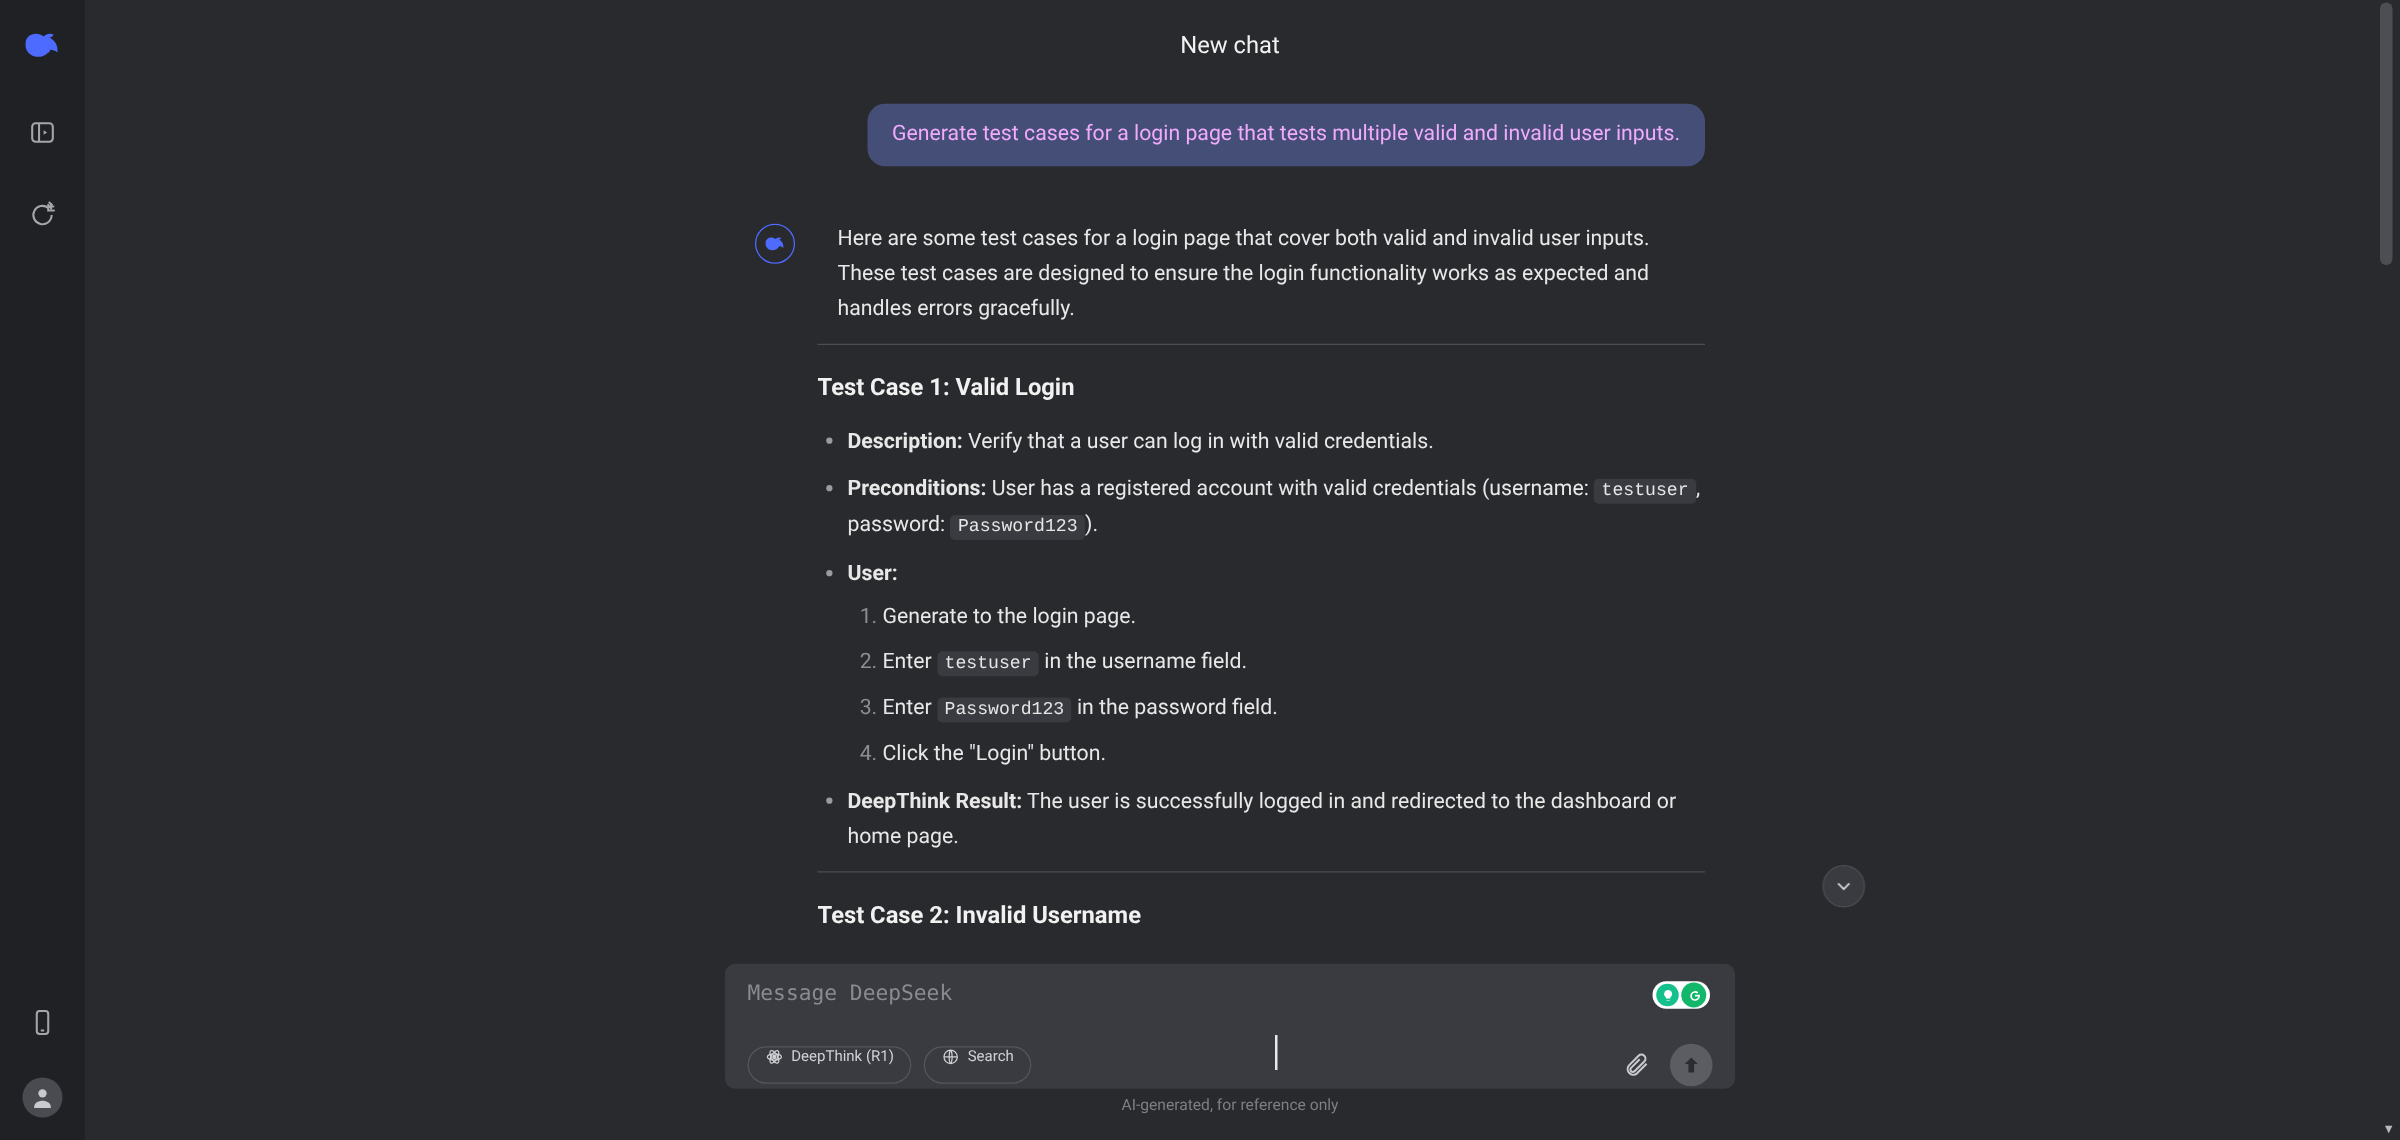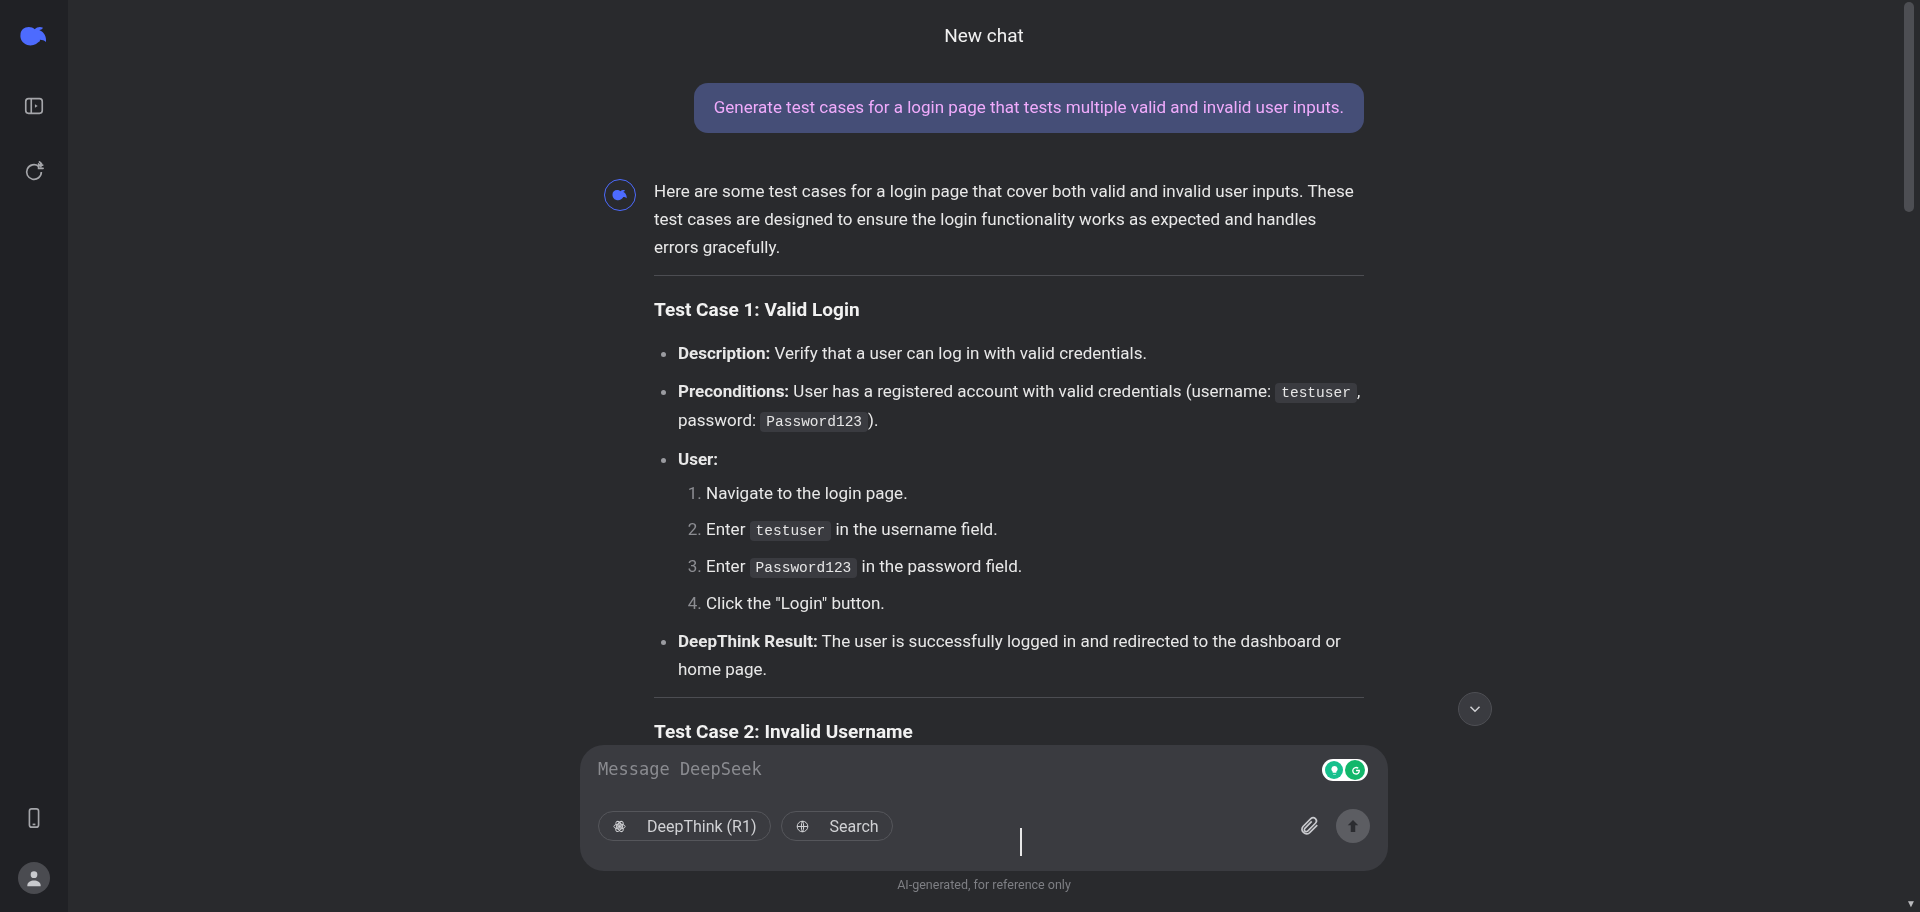--- a/index.html
+++ b/index.html
@@ -107,21 +107,21 @@
     color:#4d6bfe;
     margin-top: 2px;
   }
   .asst-body {
     flex:1;
     font-size: 17px;
     line-height: 1.65;
     color: #e8e8e8;
     padding-bottom: 220px;
   }
-  .asst-body p.intro { margin-bottom: 14px; }
+  .asst-body p.intro { margin-bottom: 14px; margin-left: 16px; }
   .asst-body hr {
     border: none;
     border-top: 1px solid #4c4d52;
     margin: 14px 0 18px 0;
   }
   .asst-body h3 {
     font-size: 19px;
     font-weight: 700;
     margin-bottom: 14px;
     color:#f1f1f1;
@@ -163,22 +163,22 @@
   
   .composer-wrap {
     position: absolute;
     left: 68px; right: 20px; bottom: 0;
     display:flex; flex-direction:column; align-items:center;
     pointer-events:none;
   }
   .composer {
     width: 808px;
     background: #3a3b40;
-    border-radius: 24px;
-    padding: 14px 18px 28px 18px;
+    border-radius: 8px;
+    padding: 14px 18px 2px 18px;
     pointer-events:auto;
     position:relative;
     margin-top:20px;
   }
   .composer .input {
     width: 100%;
     min-height: 34px;
     background: transparent;
     border: none;
     outline: none;
@@ -186,26 +186,26 @@
     font-size: 17px;
     resize: none;
   }
   .composer .input::placeholder { color: #8a8b90; }
   .composer .bottom-row {
     display:flex; align-items:center;
     margin-top: 12px;
     gap: 10px;
   }
   .chip {
-    display:inline-flex; align-items:center; gap:20px;
+    display:inline-flex; gap:6px;
     height: 30px;
     padding: 0 13px;
     border: 1px solid #55565b;
     border-radius: 16px;
-    font-size: 16px;
+    font-size: 12px;
     color:#d0d1d4;
     cursor:pointer;
   }
   .chip svg { width: 15px; height: 15px; }
   .composer .spacer { flex:1; }
   .icon-circ {
     width: 34px; height: 34px;
     display:flex; align-items:center; justify-content:center;
     color:#c9cace;
     cursor:pointer;
@@ -345,21 +345,21 @@
           <ul class="top-list">
             <li>
               <strong>Description:</strong><span> Verify that a user can log in with valid credentials.</span>
             </li>
             <li>
               <strong>Preconditions:</strong><span> User has a registered account with valid credentials (username: </span><code>testuser</code><span>, password: </span><code>Password123</code><span>).</span>
             </li>
             <li>
               <strong>User:</strong>
               <ol class="steps">
-                <li>Navigate to the login page.</li>
+                <li>Generate to the login page.</li>
                 <li><span>Enter </span><code>testuser</code><span> in the username field.</span></li>
                 <li><span>Enter </span><code>Password123</code><span> in the password field.</span></li>
                 <li>Click the "Login" button.</li>
               </ol>
             </li>
             <li>
               <strong>DeepThink Result:</strong><span> The user is successfully logged in and redirected to the dashboard or home page.</span>
             </li>
           </ul>
 

